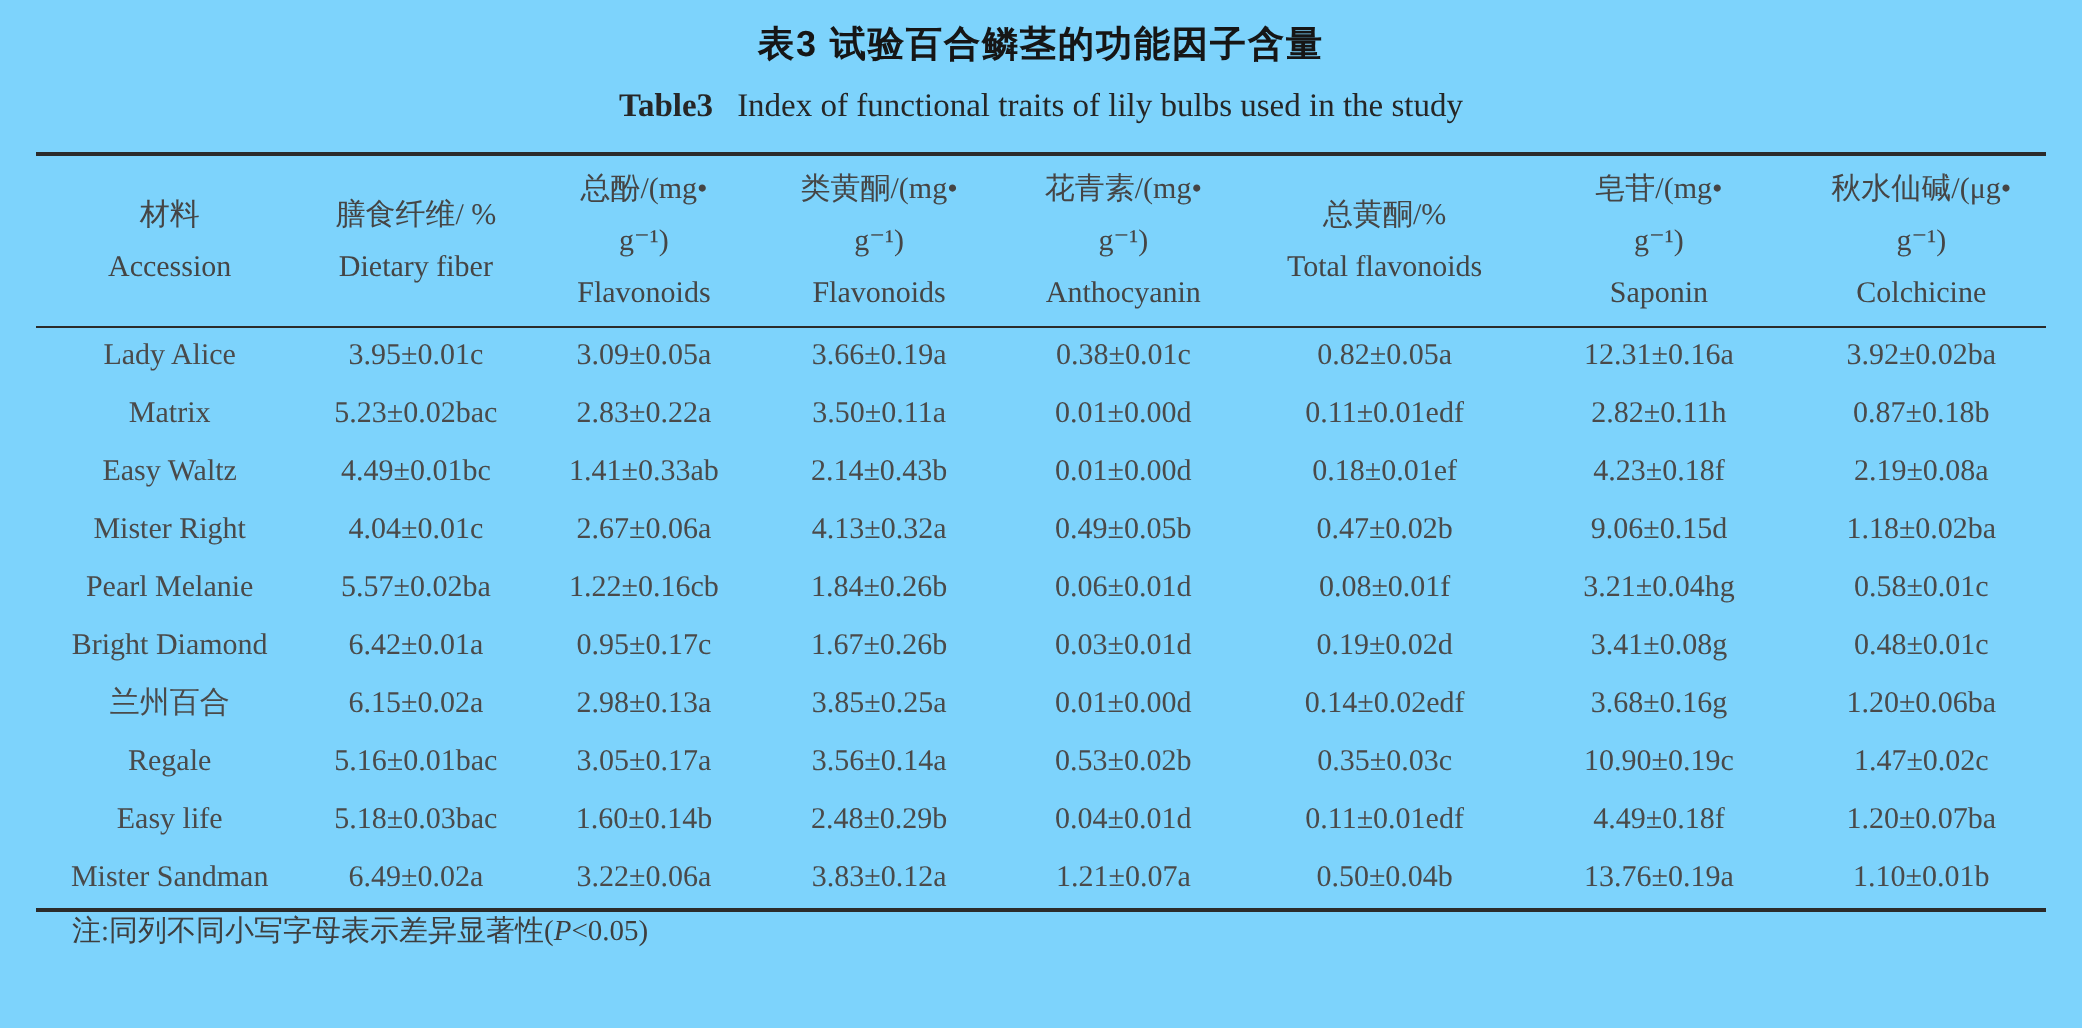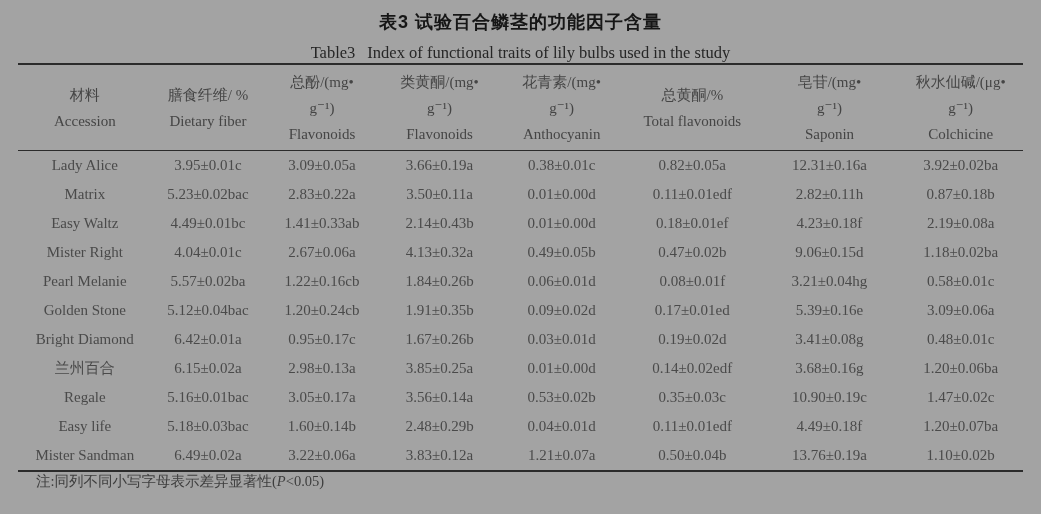--- a/index.html
+++ b/index.html
@@ -11,46 +11,47 @@
     width: 1041px;
     height: 514px;
     font-family: "Liberation Serif", "DejaVu Serif", serif;
     color: #474747;
     overflow: hidden;
   }
   .page {
     position: relative;
     width: 1041px;
     height: 514px;
-    background: #a3a3a3;
+    background: #7dd3fc;
   }
   .title-zh {
     padding-top: 10px;
     text-align: center;
     font-family: "Liberation Sans", "DejaVu Sans", sans-serif;
     font-weight: bold;
     font-size: 18px;
     letter-spacing: 1px;
     color: #161616;
   }
   .title-en {
     margin-top: 9px;
     text-align: center;
     font-size: 16.5px;
     color: #262626;
   }
   .caption-label {
-    font-weight: normal;
+    font-weight: bold;
     margin-right: 12px;
   }
   table.main {
     border-collapse: collapse;
     table-layout: fixed;
     width: 1005px;
     margin-left: 18px;
+    margin-top: 13px;
     border-top: 2.5px solid #2b2b2b;
     border-bottom: 2.5px solid #2b2b2b;
   }
   thead tr {
     border-bottom: 1.5px solid #2b2b2b;
   }
   th {
     font-weight: normal;
     font-size: 15px;
     color: #454545;
@@ -198,30 +199,20 @@
           <td>Pearl Melanie</td>
           <td>5.57±0.02ba</td>
           <td>1.22±0.16cb</td>
           <td>1.84±0.26b</td>
           <td>0.06±0.01d</td>
           <td>0.08±0.01f</td>
           <td>3.21±0.04hg</td>
           <td>0.58±0.01c</td>
         </tr>
         <tr>
-          <td>Golden Stone</td>
-          <td>5.12±0.04bac</td>
-          <td>1.20±0.24cb</td>
-          <td>1.91±0.35b</td>
-          <td>0.09±0.02d</td>
-          <td>0.17±0.01ed</td>
-          <td>5.39±0.16e</td>
-          <td>3.09±0.06a</td>
-        </tr>
-        <tr>
           <td>Bright Diamond</td>
           <td>6.42±0.01a</td>
           <td>0.95±0.17c</td>
           <td>1.67±0.26b</td>
           <td>0.03±0.01d</td>
           <td>0.19±0.02d</td>
           <td>3.41±0.08g</td>
           <td>0.48±0.01c</td>
         </tr>
         <tr>
@@ -255,21 +246,21 @@
           <td>1.20±0.07ba</td>
         </tr>
         <tr>
           <td>Mister Sandman</td>
           <td>6.49±0.02a</td>
           <td>3.22±0.06a</td>
           <td>3.83±0.12a</td>
           <td>1.21±0.07a</td>
           <td>0.50±0.04b</td>
           <td>13.76±0.19a</td>
-          <td>1.10±0.02b</td>
+          <td>1.10±0.01b</td>
         </tr>
       </tbody>
   </table>
 
   <div class="footnote">
     <span>注:同列不同小写字母表示差异显著性(</span><span class="pvar">P</span><span>&lt;0.05)</span>
   </div>
 
 </div>
 

